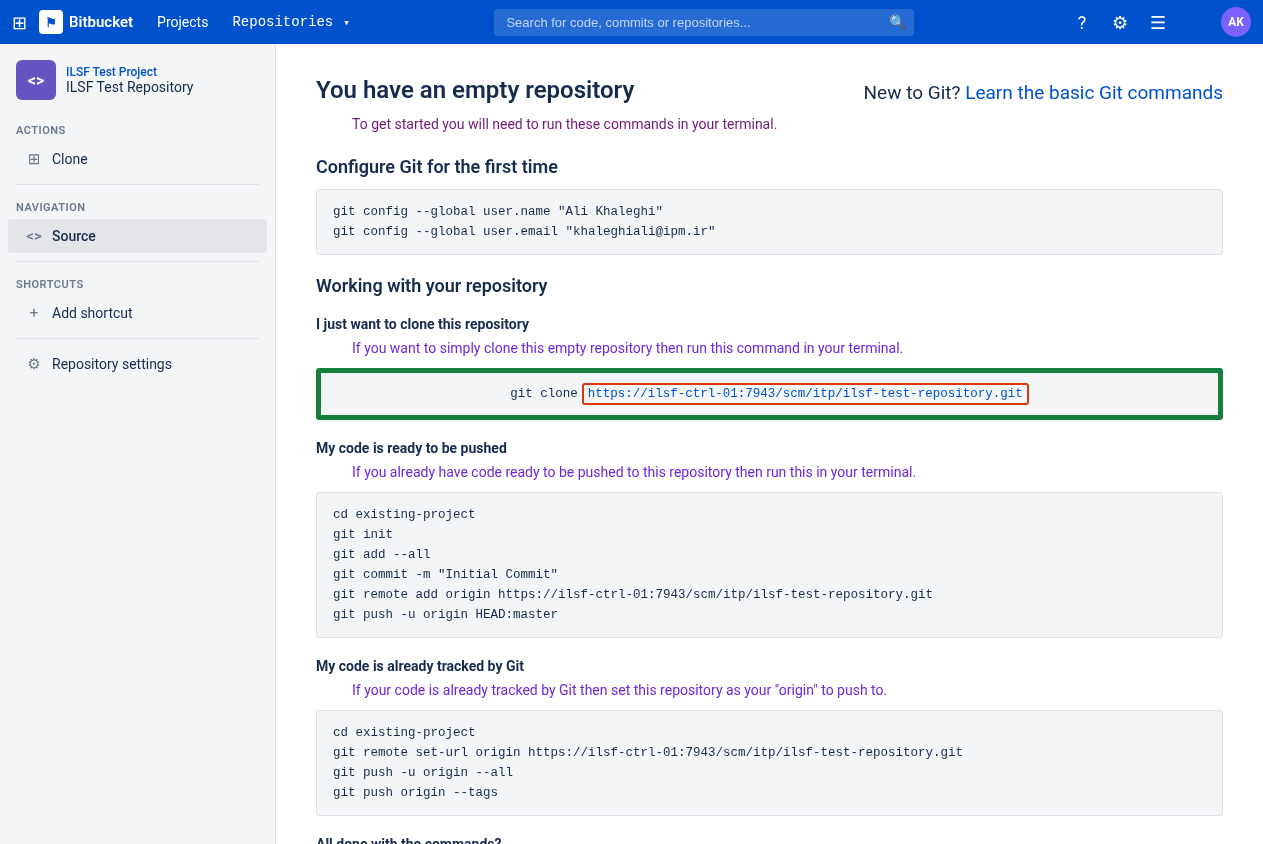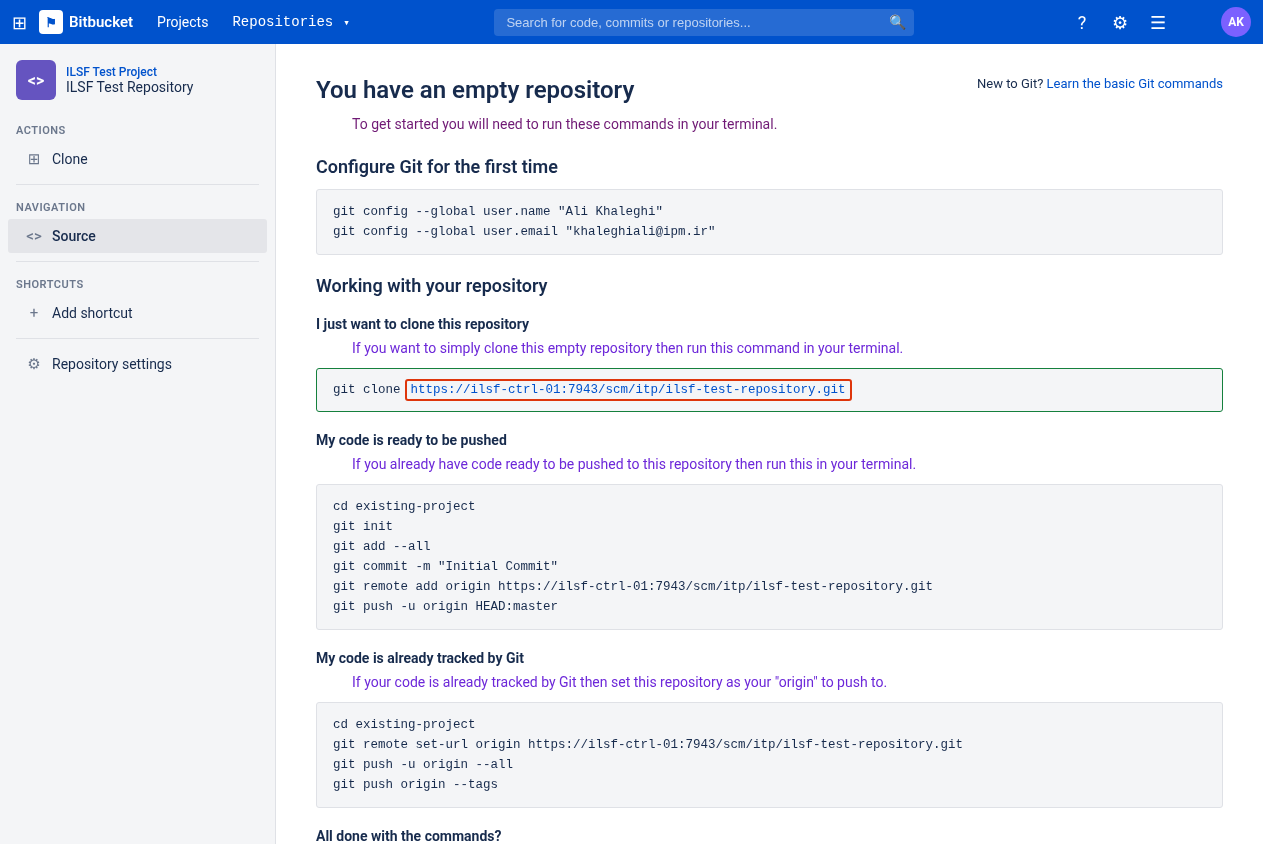--- a/index.html
+++ b/index.html
@@ -88,24 +88,24 @@
     .sidebar-item-icon { font-size: 15px; color: #6b778c; width: 20px; text-align: center; }
     .sidebar-divider { border: none; border-top: 1px solid #dfe1e6; margin: 8px 16px; }
 
     
     .main {
       flex: 1;
       overflow-y: auto;
       padding: 32px 40px;
       background: #fff;
     }
-    .page-header { display: flex; justify-content: space-between; align-items: flex-start; margin-bottom: 12px; }
+    .page-header { display: flex; justify-content: space-between; align-items: flex-end; margin-bottom: 12px; }
     .page-title { font-size: 24px; font-weight: 600; color: #172b4d; }
     .page-subtitle { font-size: 14px; color: #701a75; margin-bottom: 24px; margin-left: 36px; }
-    .new-to-git { font-size: 13px; color: #172b4d; }
+    .new-to-git { font-size: 19px; color: #172b4d; }
     .new-to-git a { color: #0052cc; text-decoration: none; }
 
     .section-title { font-size: 18px; font-weight: 600; color: #172b4d; margin-bottom: 12px; margin-top: 8px; }
     .section-subtitle { font-size: 14px; margin-bottom: 12px; }
     .section-subtitle a { color: #6d28d9; text-decoration: none; margin-left: 36px; }
 
     .code-block {
       background: #f4f5f7;
       border: 1px solid #dfe1e6;
       border-radius: 3px;
@@ -113,30 +113,31 @@
       font-family: 'Consolas', 'Monaco', 'Courier New', monospace;
       font-size: 12.5px;
       color: #172b4d;
       margin-bottom: 20px;
       line-height: 1.6;
       white-space: pre;
     }
 
     .clone-block {
       background: #f4f5f7;
-      border: 1px solid #15803d;
+      border: 5px solid #15803d;
       border-radius: 3px;
       padding: 10px 16px;
       font-family: 'Consolas', 'Monaco', 'Courier New', monospace;
       font-size: 12.5px;
       color: #172b4d;
       margin-bottom: 20px;
       display: flex;
       align-items: center;
       gap: 4px;
+      justify-content: center;
     }
     .clone-url {
       color: #0052cc;
       border: 2px solid #de350b;
       border-radius: 3px;
       padding: 2px 4px;
       text-decoration: none;
     }
 
     .sub-section-title { font-size: 14px; font-weight: 700; color: #172b4d; margin-bottom: 8px; }

